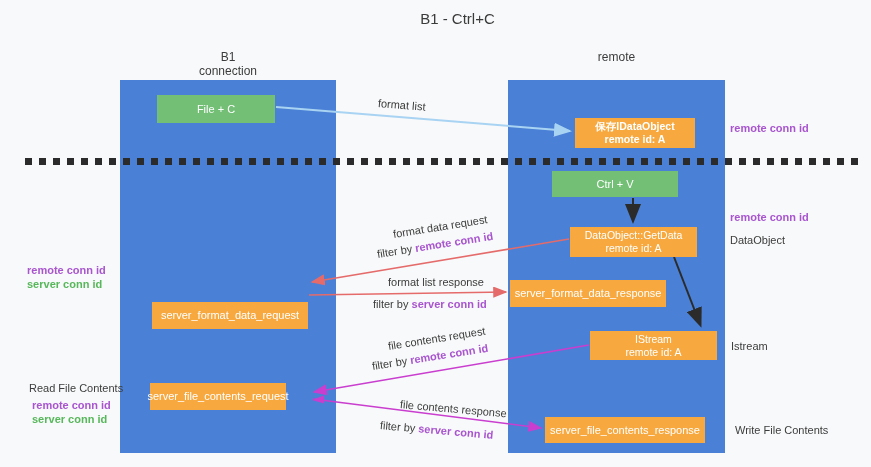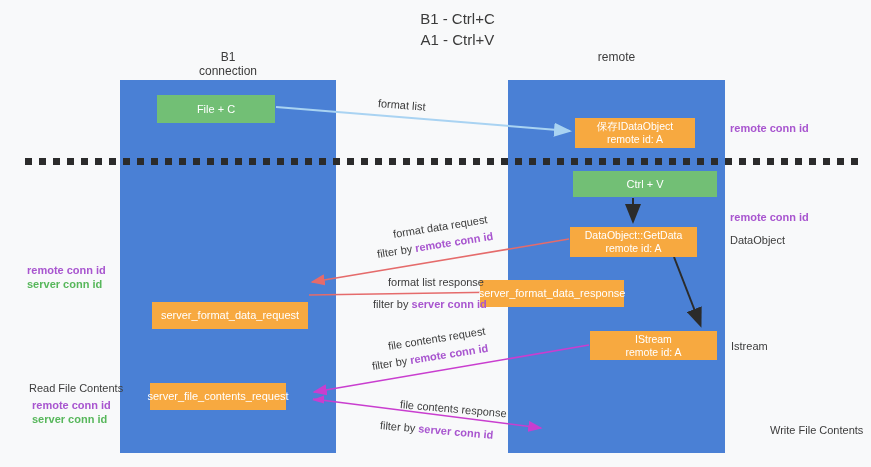--- a/index.html
+++ b/index.html
@@ -56,21 +56,20 @@
     pointer-events:none;
   }
 </style>
 </head>
 <body>
 
 <div class="canvas">
 
   <div class="abs title">
     <div>B1 - Ctrl+C</div>
-    <div>A1 - Ctrl+V</div>
   </div>
 
   <div class="abs col-header" style="left:120px;width:216px;">
     <div>B1</div>
     <div>connection</div>
   </div>
   <div class="abs col-header" style="left:508px;width:217px;">
     <div>remote</div>
   </div>
 
@@ -108,51 +107,54 @@
     <line x1="589" y1="345" x2="314" y2="392" stroke="#c93ecf" stroke-width="1.6" marker-end="url(#m-magenta)"></line>
 
     <line x1="313" y1="399" x2="541" y2="428" stroke="#c93ecf" stroke-width="1.6" marker-end="url(#m-magenta)"></line>
     <polygon points="312,400 324,395.5 324,403.5" fill="#c93ecf"></polygon>
   </svg>
 
   <div class="abs box green" style="left:157px;top:95px;width:118px;height:28px;">
     <span>File + C</span>
   </div>
 
-  <div class="abs box orange" style="left:575px;top:118px;width:120px;height:30px;">
+  <div class="abs box orange" style="left:575px;top:118px;width:120px;height:30px;font-weight:bold;">
     <span class="l2">保存IDataObject</span>
     <span class="l2">remote id: A</span>
   </div>
 
-  <div class="abs box green" style="left:573px;top:171px;width:144px;height:26px;">
+  <div class="abs box green" style="left:552px;top:171px;width:126px;height:26px;">
     <span>Ctrl + V</span>
   </div>
 
   <div class="abs box orange" style="left:570px;top:227px;width:127px;height:30px;">
     <span class="l2">DataObject::GetData</span>
     <span class="l2">remote id: A</span>
   </div>
 
   <div class="abs box orange" style="left:152px;top:268px;width:156px;height:27px;margin-top:34px;">
     <span>server_format_data_request</span>
   </div>
 
-  <div class="abs box orange" style="left:480px;top:280px;width:144px;height:27px;">
+  <div class="abs box orange" style="left:510px;top:280px;width:156px;height:27px;">
     <span>server_format_data_response</span>
   </div>
 
   <div class="abs box orange" style="left:590px;top:331px;width:127px;height:29px;">
     <span class="l2">IStream</span>
     <span class="l2">remote id: A</span>
   </div>
 
   <div class="abs box orange" style="left:150px;top:383px;width:136px;height:27px;">
     <span>server_file_contents_request</span>
   </div>
 
+  <div class="abs box orange" style="left:545px;top:417px;width:160px;height:26px;">
+    <span>server_file_contents_response</span>
+  </div>
 
   <div class="abs flow-label" style="left:378px;top:97px;transform:rotate(4.5deg);">format list</div>
 
   <div class="abs flow-label" style="left:393px;top:228px;transform:rotate(-9deg);">format data request</div>
   <div class="abs flow-label" style="left:377px;top:248px;transform:rotate(-9deg);">
     <span>filter by </span><span class="id-purple">remote conn id</span>
   </div>
 
   <div class="abs flow-label" style="left:388px;top:276px;">format list response</div>
   <div class="abs flow-label" style="left:373px;top:298px;">
@@ -166,21 +168,21 @@
 
   <div class="abs flow-label" style="left:400px;top:398px;transform:rotate(5deg);">file contents response</div>
   <div class="abs flow-label" style="left:380px;top:419px;transform:rotate(5deg);">
     <span>filter by </span><span class="id-purple">server conn id</span>
   </div>
 
   <div class="abs side-label purple" style="left:730px;top:122px;">remote conn id</div>
   <div class="abs side-label purple" style="left:730px;top:211px;">remote conn id</div>
   <div class="abs side-label" style="left:730px;top:234px;">DataObject</div>
   <div class="abs side-label" style="left:731px;top:340px;">Istream</div>
-  <div class="abs side-label" style="left:770px;top:424px;">Write File Contents</div>
+  <div class="abs side-label" style="left:735px;top:424px;">Write File Contents</div>
 
   <div class="abs side-label purple" style="left:27px;top:264px;">remote conn id</div>
   <div class="abs side-label green" style="left:27px;top:278px;">server conn id</div>
   <div class="abs side-label" style="left:29px;top:382px;">Read File Contents</div>
   <div class="abs side-label purple" style="left:32px;top:399px;">remote conn id</div>
   <div class="abs side-label green" style="left:32px;top:413px;">server conn id</div>
 
 </div>
 
 </body></html>

